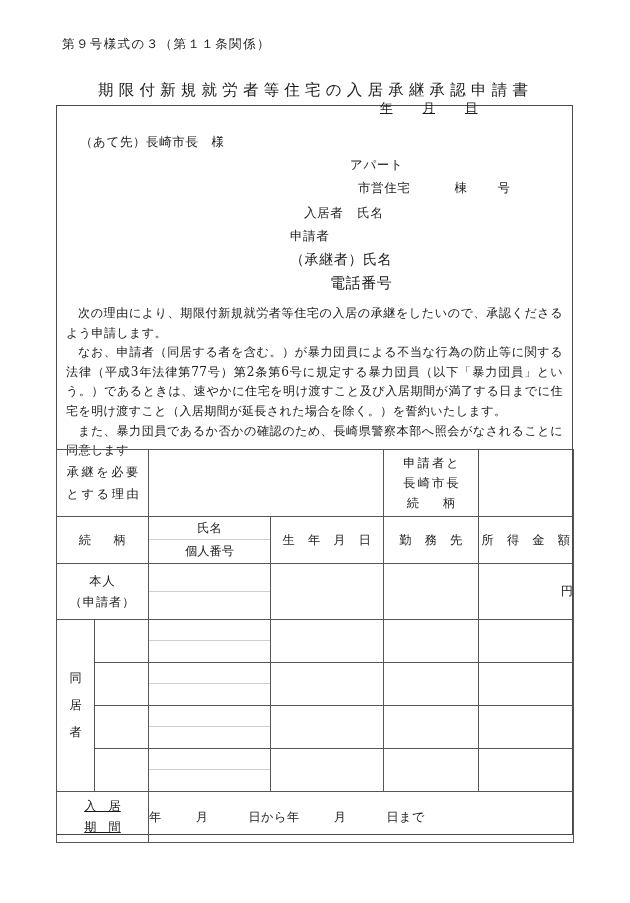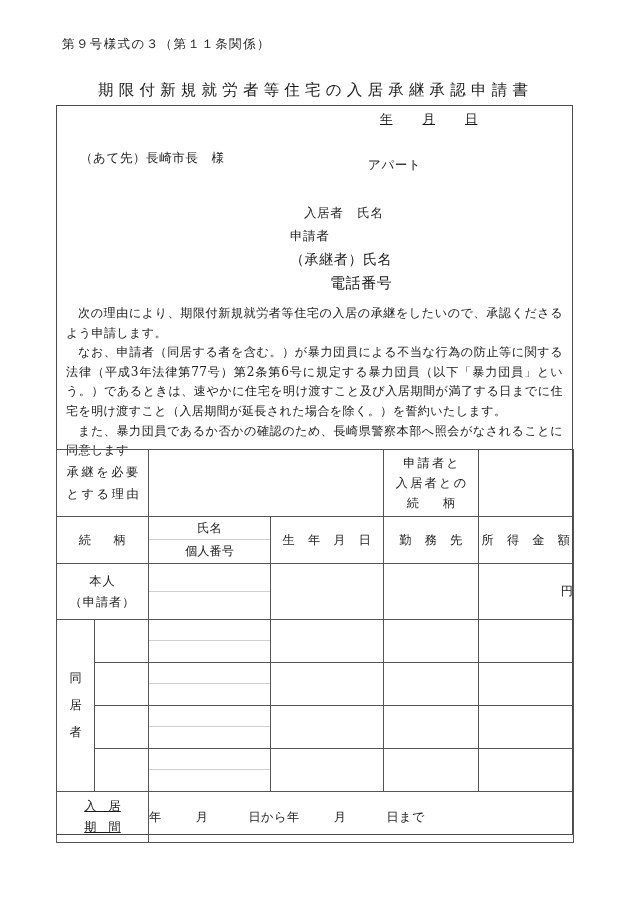--- a/index.html
+++ b/index.html
@@ -54,40 +54,39 @@
     width: 517px;
     height: 730px;
     border: 1px solid #4a4a4a;
     box-sizing: border-box;
   }
 
   
   .date-line {
     position: absolute;
     left: 380px;
-    top: 111px;
+    top: 100px;
     font-size: 12.5px;
     white-space: nowrap;
     text-decoration: underline;
   }
   .date-line .sp { display: inline-block; width: 30px; }
 
   .addressee {
     position: absolute;
     left: 80px;
     top: 134px;
     font-size: 12.5px;
     letter-spacing: 0.6px;
     white-space: nowrap;
-    margin-top: 16px;
   }
 
   .apartment {
     position: absolute;
-    left: 368px;
+    left: 350px;
     top: 157px;
     font-size: 12.5px;
     letter-spacing: 0.6px;
     white-space: nowrap;
   }
   .city-housing {
     position: absolute;
     left: 358px;
     top: 180px;
     font-size: 12.5px;
@@ -228,20 +227,23 @@
   <div class="outer-box"></div>
 
   <div class="date-line">
     <span>年</span><span class="sp"></span><span>月</span><span class="sp"></span><span>日</span>
   </div>
 
   <div class="addressee">（あて先）長崎市長　様</div>
 
   <div class="apartment">アパート</div>
 
+  <div class="city-housing">
+    <span>市営住宅</span><span class="gap1"></span><span>棟</span><span class="gap2"></span><span>号</span>
+  </div>
 
   <div class="resident-name">
     <span>入居者</span><span class="gap"></span><span>氏名</span>
   </div>
 
   <div class="applicant">申請者</div>
 
   <div class="successor-name">（承継者）氏名</div>
 
   <div class="phone">電話番号</div>
@@ -264,21 +266,21 @@
 
     <tbody>
         <tr>
       <td colspan="2" class="ctr reason-label" style="height:66px">
         <div>承継を必要</div>
         <div>とする理由</div>
       </td>
       <td colspan="2"></td>
       <td class="ctr rel-label">
         <div>申請者と</div>
-        <div>入居者との</div>
+        <div>長崎市長</div>
         <div><span>続</span><span class="wide-gap"></span><span>柄</span></div>
       </td>
       <td></td>
     </tr>
 
     <tr>
       <td colspan="2" class="ctr spread2" style="height:46px">
         <span>続</span><span class="wide-gap"></span><span>柄</span>
       </td>
       <td style="height:46px">

